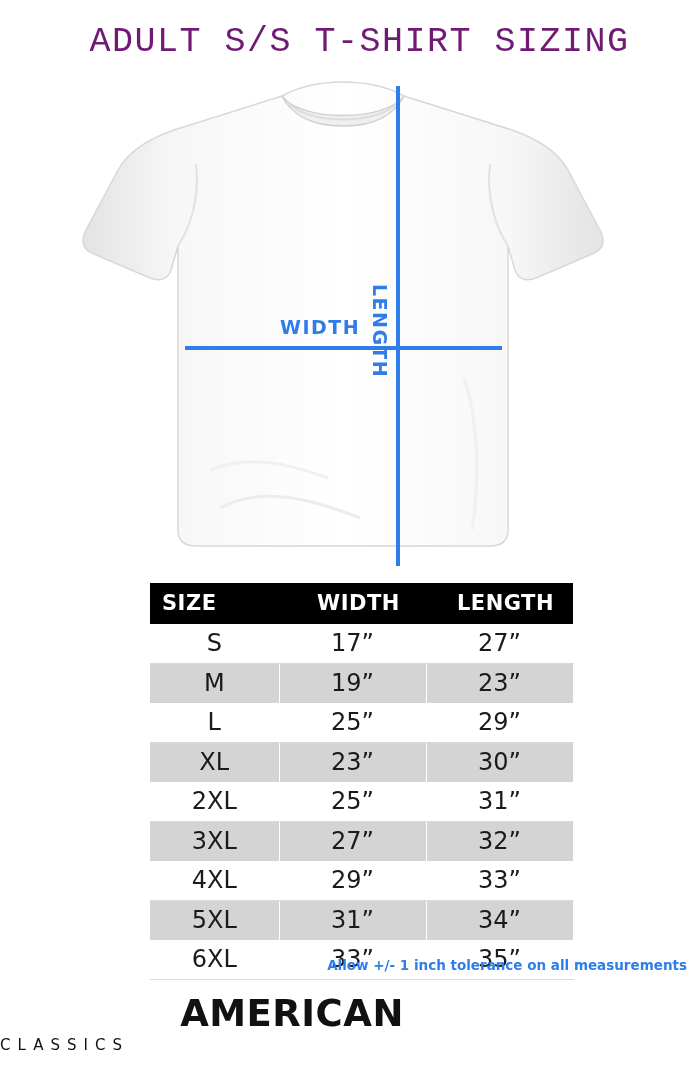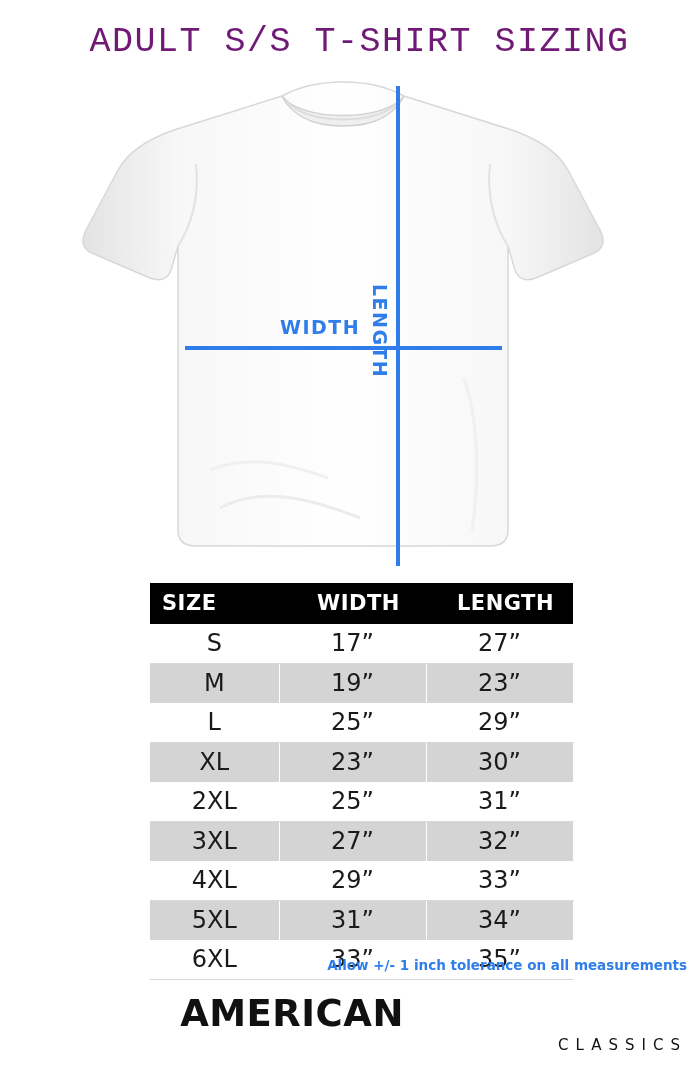--- a/index.html
+++ b/index.html
@@ -144,21 +144,21 @@
     font-weight: bold;
     color: #111111;
     letter-spacing: 0.5px;
     font-family: "DejaVu Sans", sans-serif;
   }
   .brand-sub {
     position: absolute;
     top: 1036px;
     left: 0;
     width: 687px;
-    text-align: right;
+    text-align: left;
     font-size: 15px;
     letter-spacing: 7px;
     color: #111111;
     font-family: "DejaVu Sans", sans-serif;
   }
 </style>
 </head>
 <body>
 
 <div class="title">ADULT S/S T-SHIRT SIZING</div>

